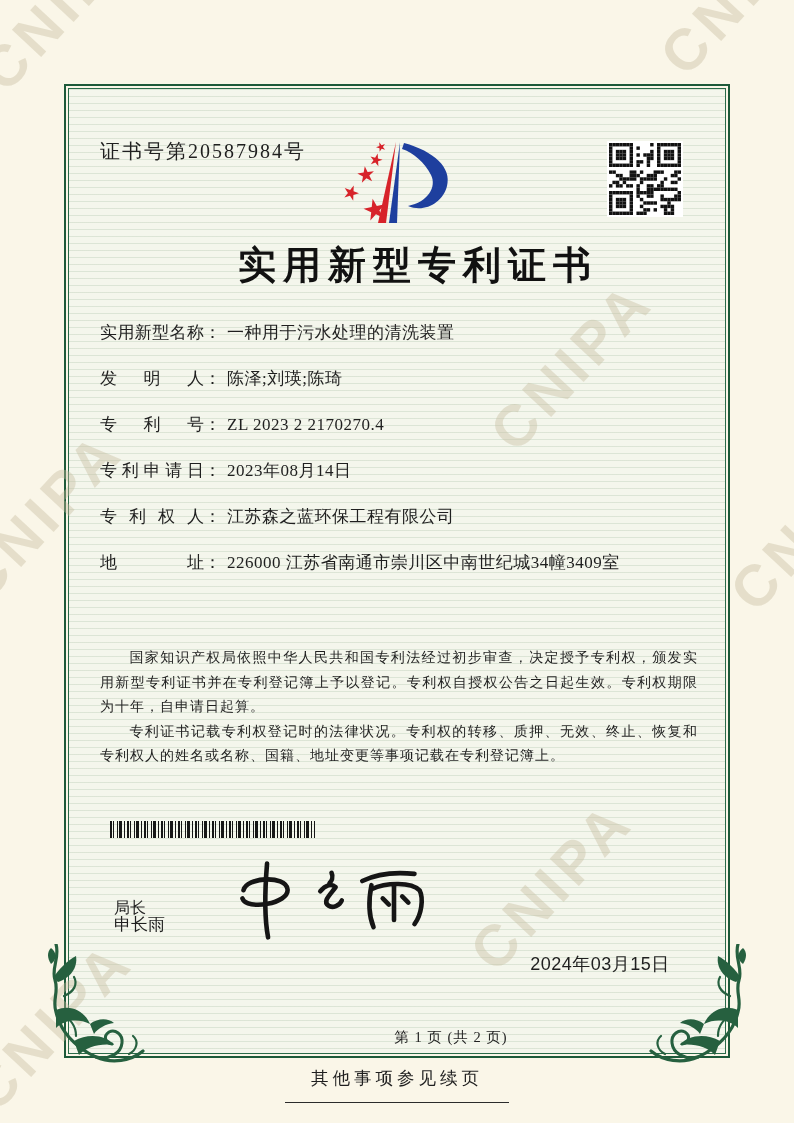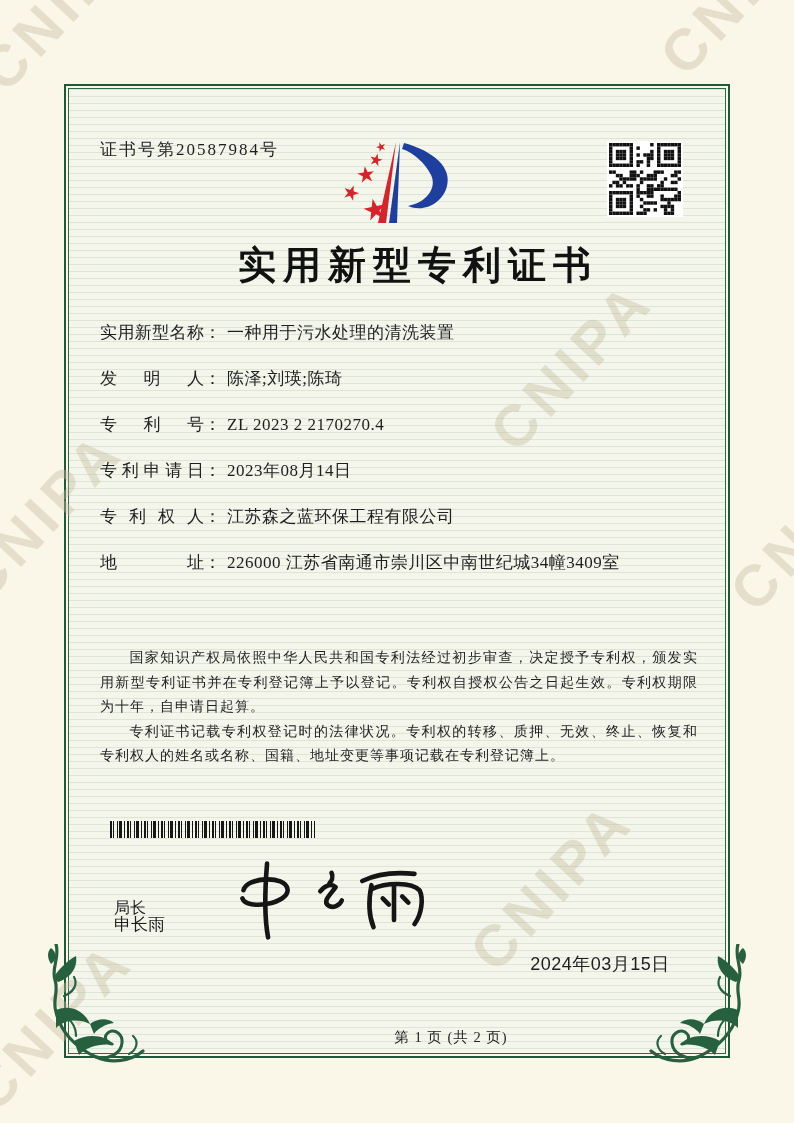--- a/index.html
+++ b/index.html
@@ -17,21 +17,21 @@
   .frame-inner{position:absolute;left:2px;top:2px;right:2px;bottom:2px;
          border:1px solid #2a6b4a;
          background:#f4f6ec;
          background-image:repeating-linear-gradient(to bottom,rgba(125,160,125,0.20) 0px,rgba(125,160,125,0.20) 1px,rgba(0,0,0,0) 1px,rgba(0,0,0,0) 7px);}
   .flourish{position:absolute;z-index:4;width:105px;height:126px;}
   .flourish.left{left:44px;top:944px;}
   .flourish.right{left:645px;top:944px;transform:scaleX(-1);}
 
   
   .content{position:absolute;inset:0;z-index:3;color:#1f1f1f;}
-  .cert-no{position:absolute;left:100px;top:138px;font-size:17px;letter-spacing:2px;}
+  .cert-no{position:absolute;left:100px;top:138px;font-size:20px;letter-spacing:2px;}
   .logo{position:absolute;left:333px;top:137px;width:132px;height:94px;}
   .qr{position:absolute;left:607px;top:141px;width:76px;height:76px;background:#fff;padding:2px;box-sizing:border-box;}
   .title{position:absolute;left:64px;top:240px;width:708px;text-align:center;
          font-size:38px;font-weight:bold;letter-spacing:7px;color:#111;}
 
   .fields{position:absolute;left:100px;top:320px;width:580px;font-size:17px;}
   .frow{height:46px;line-height:26px;position:relative;white-space:nowrap;}
   .flabel{display:inline-block;width:104px;text-align:justify;text-align-last:justify;vertical-align:top;}
   .fvalue{margin-left:6px;letter-spacing:0.5px;}
   .pair2{position:absolute;left:300px;top:0;}
@@ -387,15 +387,18 @@
         <path d="M168,26 C168,38 168,49 168,59"></path>
         <path d="M157,38 L163,44"></path>
         <path d="M176,36 L182,42"></path>
       </g>
     </svg>
 
     <div class="issue-date">2024年03月15日</div>
 
     <div class="page-num">第 1 页 (共 2 页)</div>
 
+    <div class="cont-note">
+      <span>其他事项参见续页</span>
+    </div>
 
   </div>
 </div>
 
 </body></html>

